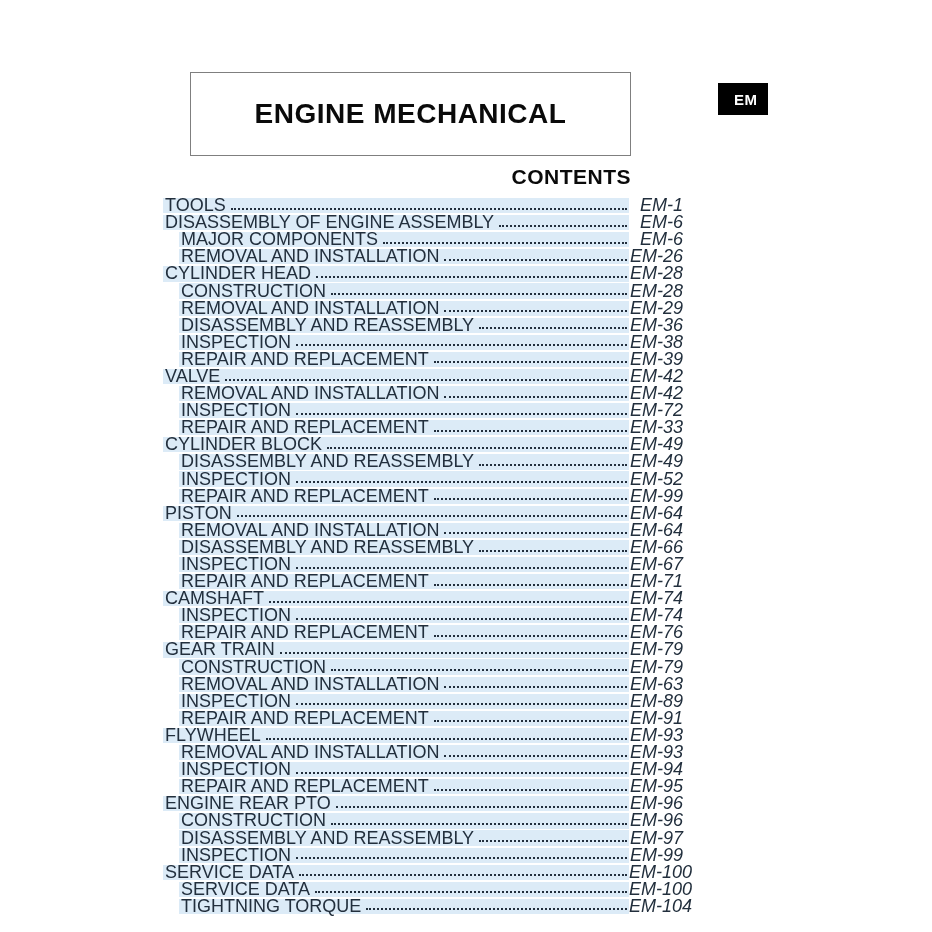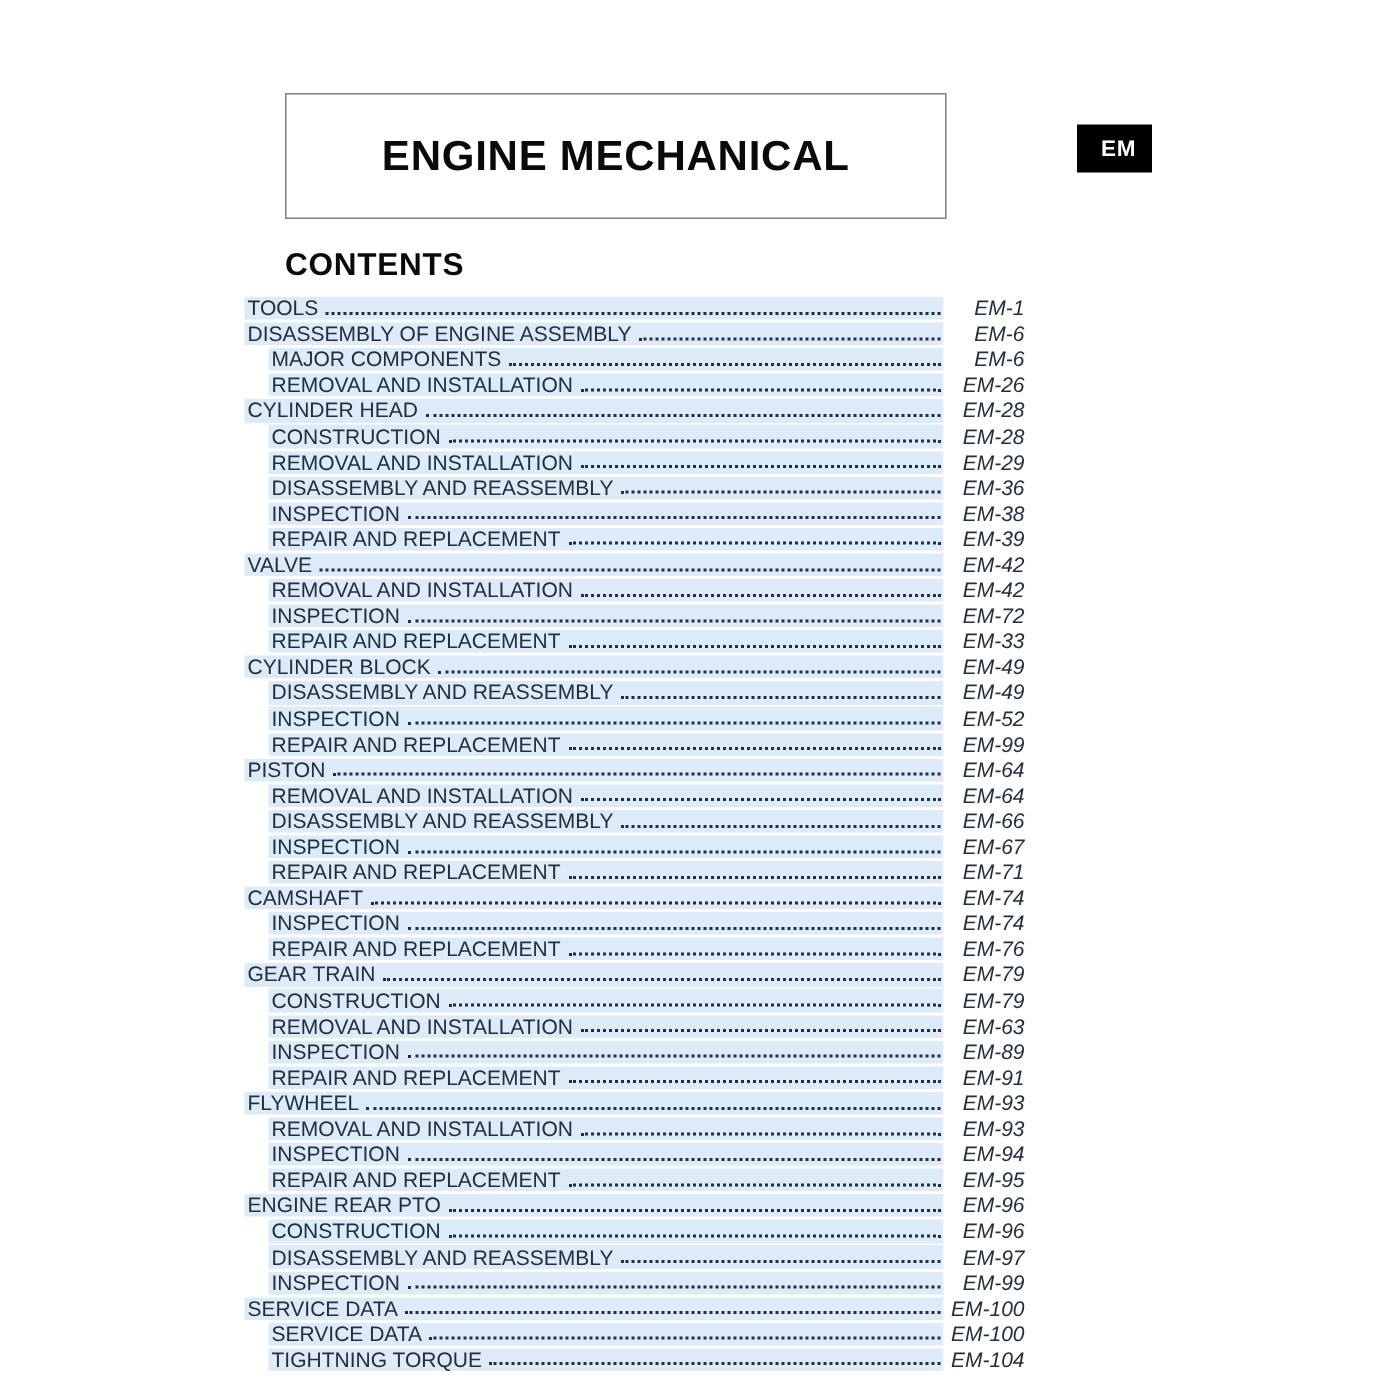--- a/index.html
+++ b/index.html
@@ -8,44 +8,44 @@
     --badge-bg:#000000;
     --badge-fg:#ffffff;
     --box-border:#7f7f7f;
   }
   *{margin:0;padding:0;box-sizing:border-box;}
   html,body{width:932px;height:932px;background:#ffffff;overflow:hidden;
     font-family:"Liberation Sans","DejaVu Sans",sans-serif;}
   .page{position:relative;width:932px;height:932px;background:#fff;}
 
   .title-box{
-    position:absolute;left:190px;top:62px;width:441px;height:84px;
+    position:absolute;left:190px;top:72px;width:441px;height:84px;
     border:1px solid var(--box-border);background:#fff;
     display:flex;align-items:center;justify-content:center;
   }
   .title-box h1{
     font-size:28px;font-weight:bold;color:#0a0a0a;letter-spacing:.5px;
   }
 
   .em-badge{
     position:absolute;left:718px;top:83px;width:50px;height:32px;
     background:var(--badge-bg);color:var(--badge-fg);
     display:flex;align-items:center;justify-content:flex-start;
     padding-left:16px;font-size:15px;font-weight:bold;letter-spacing:.5px;
   }
 
   .contents-heading{
     position:absolute;left:190px;top:165px;width:441px;
-    text-align:left;font-size:21px;font-weight:bold;color:#0a0a0a;
+    text-align:right;font-size:21px;font-weight:bold;color:#0a0a0a;
     letter-spacing:.5px;
   }
 
   .toc{
     position:absolute;left:163px;top:197px;width:520px;
-    font-size:14px;color:var(--ink);
+    font-size:18px;color:var(--ink);
   }
   .toc-row{
     height:17.1px;display:flex;align-items:center;
   }
   .toc-row .row-main{
     flex:1;height:15.2px;background:var(--highlight);
     display:flex;align-items:center;min-width:0;
     padding-left:2px;
   }
   .toc-row.sub .row-main{margin-left:16px;}

